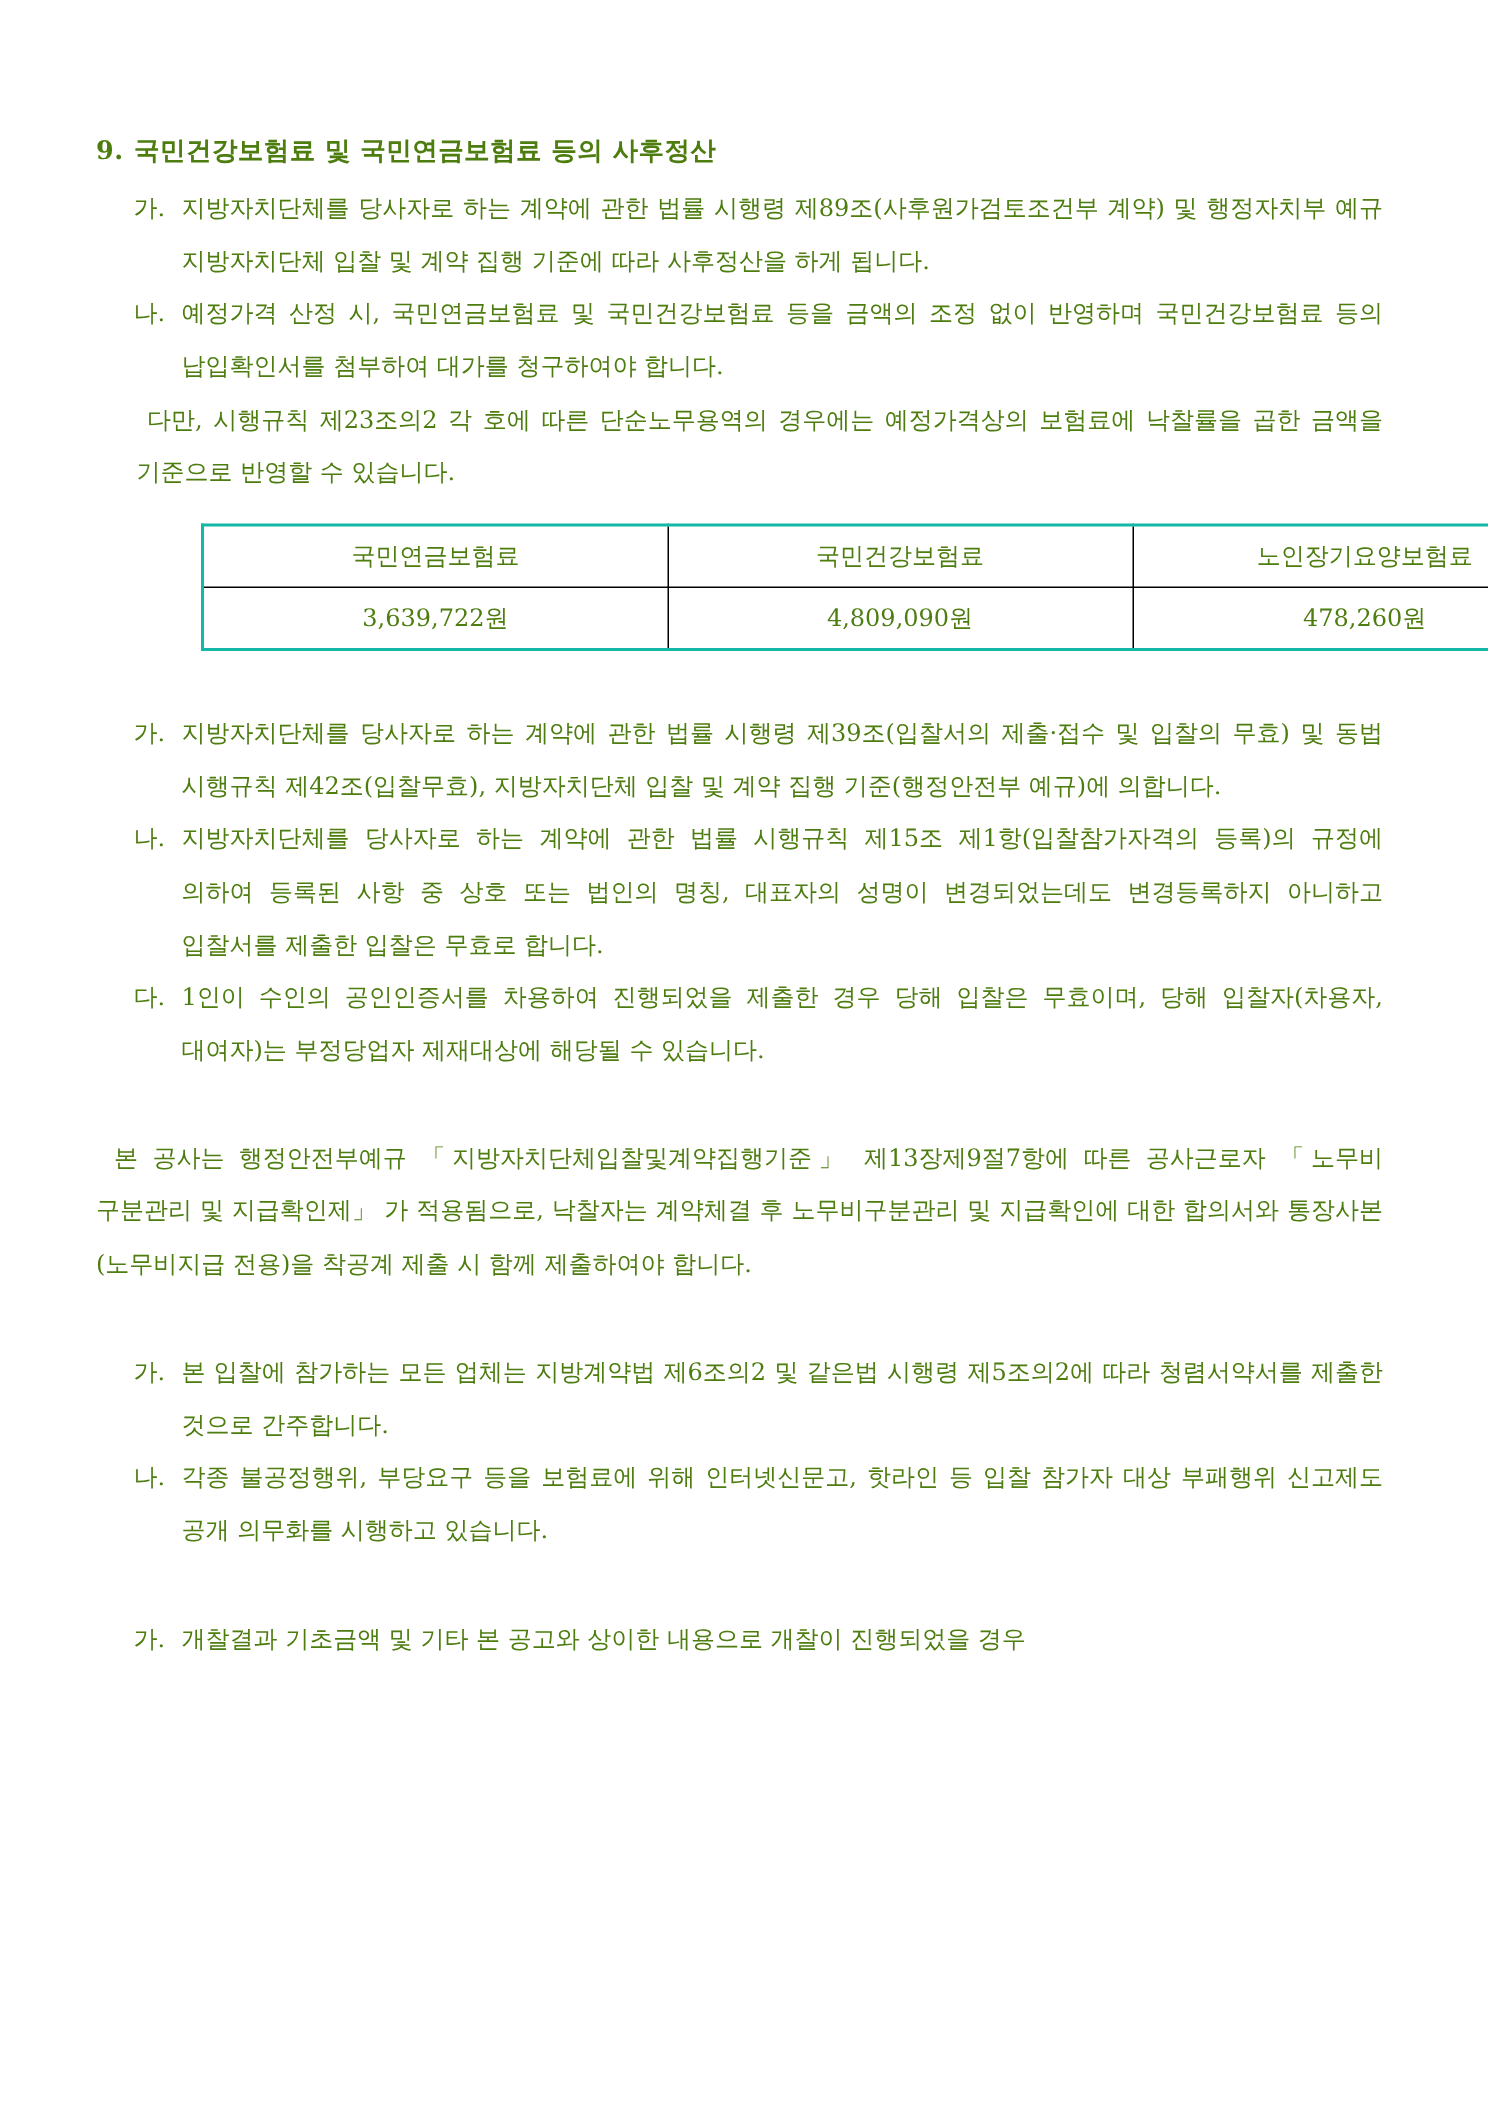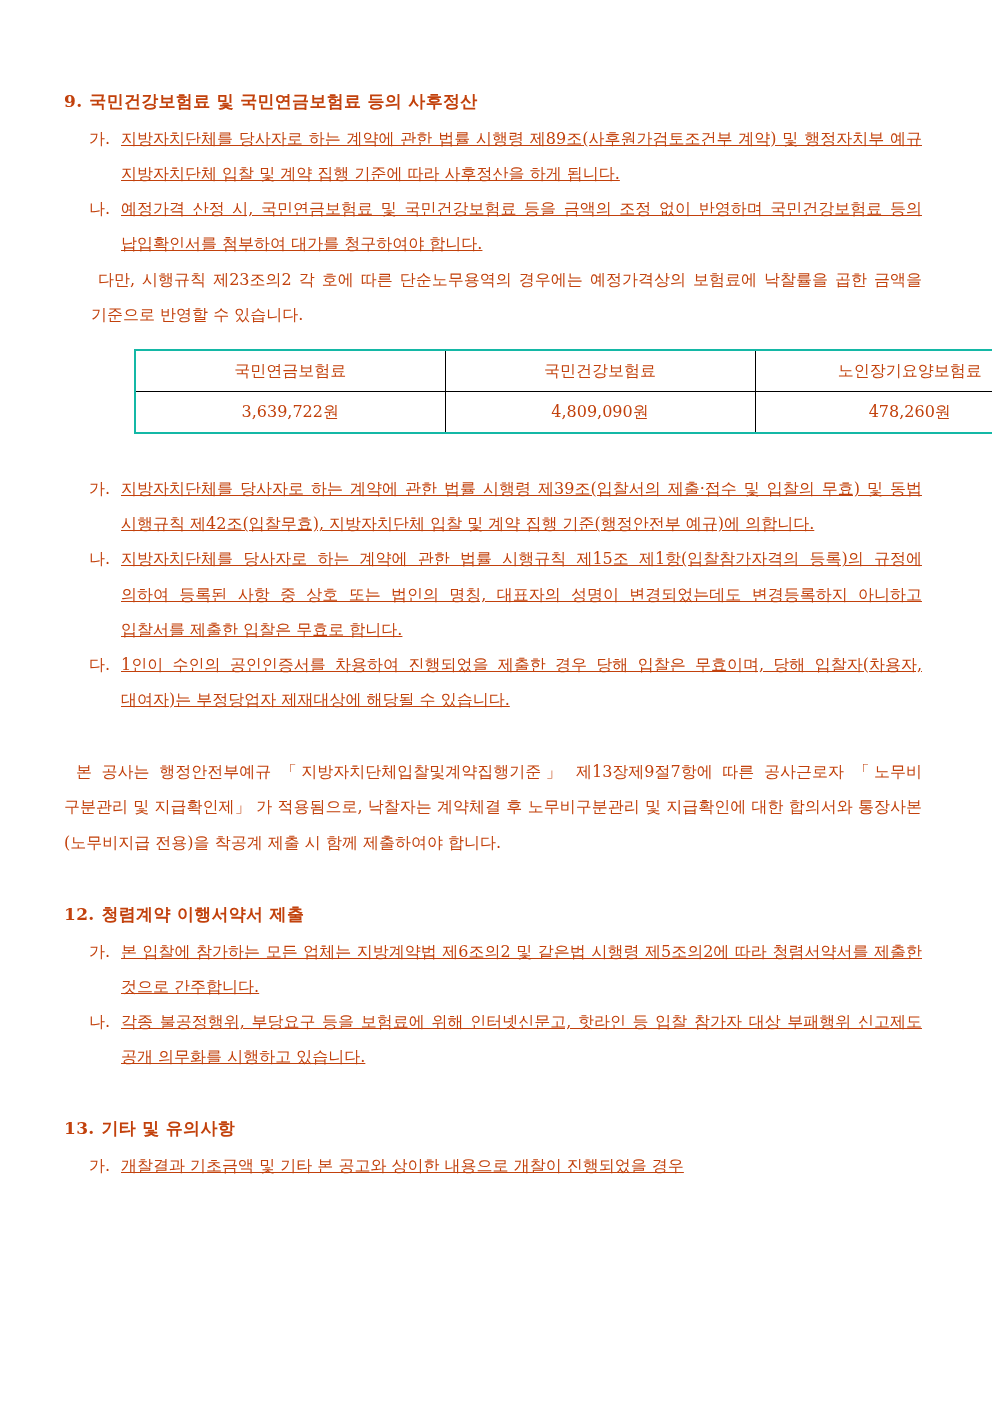--- a/index.html
+++ b/index.html
@@ -2,21 +2,21 @@
 <html><head>
 <meta charset="utf-8">
 <style>
   html, body { margin: 0; padding: 0; background: #ffffff; }
   .page {
     position: relative;
     width: 992px;
     height: 1403px;
     box-sizing: border-box;
     background: #ffffff;
-    color: #c2410c;
+    color: #4d7c0f;
     font-family: "DejaVu Serif", "Liberation Serif", serif;
     font-size: 16px;
     line-height: 2.2;
     padding: 84px 70px 0 64px;
     overflow: hidden;
   }
   .section { margin-top: 37px; }
   .section:first-child { margin-top: 0; }
   .section-heading {
     font-weight: bold;
@@ -25,21 +25,20 @@
     margin: 0 0 2px 0;
     letter-spacing: 0.3px;
   }
   .section-heading .num { margin-right: 7px; }
   .item { display: flex; margin-left: 25px; }
   .item .label { flex: 0 0 32px; }
   .item .text {
     flex: 1;
     text-align: justify;
     word-break: keep-all;
-    text-decoration: underline;
   }
   .note {
     margin-left: 27px;
     text-indent: 7px;
     text-align: justify;
     word-break: keep-all;
   }
   .body-par {
     text-align: justify;
     word-break: keep-all;
@@ -110,36 +109,30 @@
       <span class="label">다.</span>
       <span class="text">1인이 수인의 공인인증서를 차용하여 진행되었을 제출한 경우 당해 입찰은 무효이며, 당해 입찰자(차용자, 대여자)는 부정당업자 제재대상에 해당될 수 있습니다.</span>
     </div>
   </div>
 
   <div class="section">
     <p class="body-par">본 공사는 행정안전부예규 「지방자치단체입찰및계약집행기준」 제13장제9절7항에 따른 공사근로자 「노무비 구분관리 및 지급확인제」 가 적용됨으로, 낙찰자는 계약체결 후 노무비구분관리 및 지급확인에 대한 합의서와 통장사본(노무비지급 전용)을 착공계 제출 시 함께 제출하여야 합니다.</p>
   </div>
 
   <div class="section">
-    <h2 class="section-heading">
-      <span class="num">12.</span><span>청렴계약 이행서약서 제출</span>
-    </h2>
     <div class="item">
       <span class="label">가.</span>
       <span class="text">본 입찰에 참가하는 모든 업체는 지방계약법 제6조의2 및 같은법 시행령 제5조의2에 따라 청렴서약서를 제출한 것으로 간주합니다.</span>
     </div>
     <div class="item">
       <span class="label">나.</span>
       <span class="text">각종 불공정행위, 부당요구 등을 보험료에 위해 인터넷신문고, 핫라인 등 입찰 참가자 대상 부패행위 신고제도 공개 의무화를 시행하고 있습니다.</span>
     </div>
   </div>
 
   <div class="section">
-    <h2 class="section-heading">
-      <span class="num">13.</span><span>기타 및 유의사항</span>
-    </h2>
     <div class="item">
       <span class="label">가.</span>
       <span class="text">개찰결과 기초금액 및 기타 본 공고와 상이한 내용으로 개찰이 진행되었을 경우</span>
     </div>
   </div>
 
 </div>
 
 </body></html>

